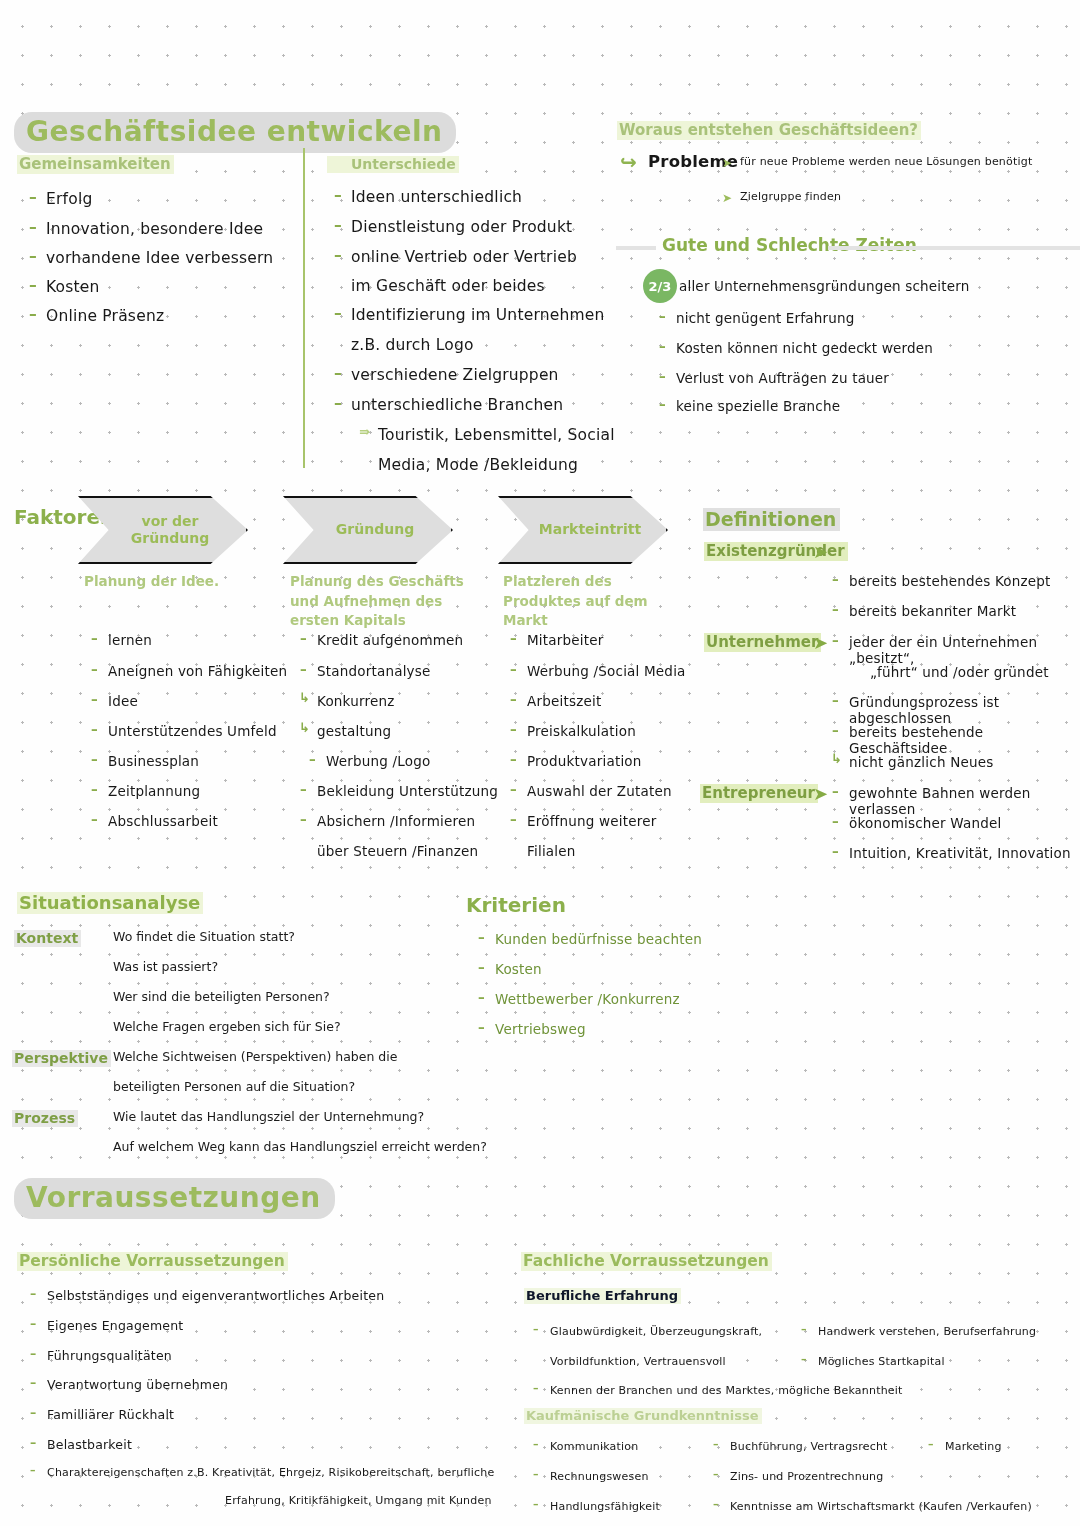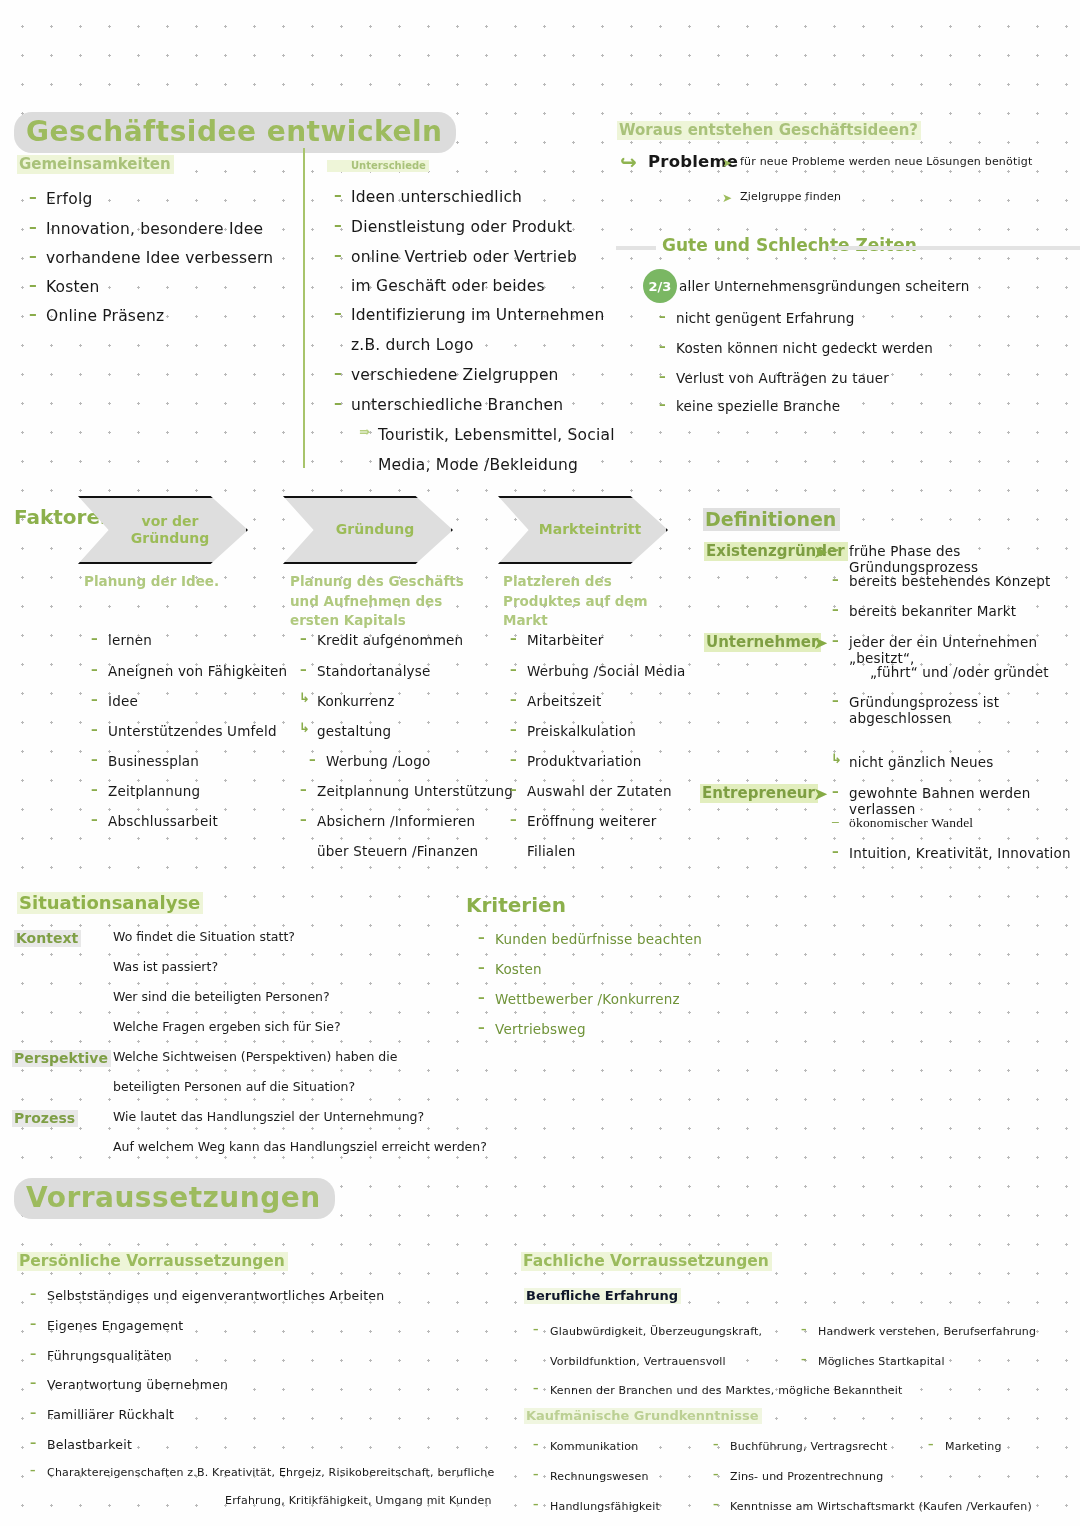--- a/index.html
+++ b/index.html
@@ -242,21 +242,21 @@
   <div style="position:absolute; left:17px; top:154px;">
     <span class="h-hl-lite" style="font-size:15px;">Gemeinsamkeiten</span>
   </div>
   <div class="dash hw t15" style="left:46px; top:190px;">Erfolg</div>
   <div class="dash hw t15" style="left:46px; top:220px;">Innovation, besondere Idee</div>
   <div class="dash hw t15" style="left:46px; top:249px;">vorhandene Idee verbessern</div>
   <div class="dash hw t15" style="left:46px; top:278px;">Kosten</div>
   <div class="dash hw t15" style="left:46px; top:307px;">Online Präsenz</div>
 
   <div style="position:absolute; left:327px; top:154px;">
-    <span class="h-hl-lite" style="font-size:10px;padding-left:24px;">Unterschiede</span>
+    <span class="h-hl-lite" style="font-size:14px;padding-left:24px;">Unterschiede</span>
   </div>
   <div class="dash hw t15" style="left:351px; top:188px;">Ideen unterschiedlich</div>
   <div class="dash hw t15" style="left:351px; top:218px;">Dienstleistung oder Produkt</div>
   <div class="dash hw t15" style="left:351px; top:248px;">online Vertrieb oder Vertrieb</div>
   <div class="item hw t15" style="left:351px; top:277px;">im Geschäft oder beides</div>
   <div class="dash hw t15" style="left:351px; top:306px;">Identifizierung im Unternehmen</div>
   <div class="item hw t15" style="left:351px; top:336px;">z.B. durch Logo</div>
   <div class="dash hw t15" style="left:351px; top:366px;">verschiedene Zielgruppen</div>
   <div class="dash hw t15" style="left:351px; top:396px;">unterschiedliche Branchen</div>
   <div class="dbl hw t15" style="left:378px; top:426px;">Touristik, Lebensmittel, Social</div>
@@ -318,60 +318,60 @@
   <div class="dash hw t13" style="left:108px; top:723px;">Unterstützendes Umfeld</div>
   <div class="dash hw t13" style="left:108px; top:753px;">Businessplan</div>
   <div class="dash hw t13" style="left:108px; top:783px;">Zeitplannung</div>
   <div class="dash hw t13" style="left:108px; top:813px;">Abschlussarbeit</div>
 
   <div class="dash hw t13" style="left:317px; top:632px;">Kredit aufgenommen</div>
   <div class="dash hw t13" style="left:317px; top:663px;">Standortanalyse</div>
   <div class="subarrow hw t13" style="left:317px; top:693px;">Konkurrenz</div>
   <div class="subarrow hw t13" style="left:317px; top:723px;">gestaltung</div>
   <div class="dash hw t13" style="left:326px; top:753px;">Werbung /Logo</div>
-  <div class="dash hw t13" style="left:317px; top:783px;">Zeitplannung Unterstützung</div>
+  <div class="dash hw t13" style="left:317px; top:783px;">Bekleidung Unterstützung</div>
   <div class="dash hw t13" style="left:317px; top:813px;">Absichern /Informieren</div>
   <div class="item hw t13" style="left:317px; top:843px;">über Steuern /Finanzen</div>
 
   <div class="dash hw t13" style="left:527px; top:632px;">Mitarbeiter</div>
   <div class="dash hw t13" style="left:527px; top:663px;">Werbung /Social Media</div>
   <div class="dash hw t13" style="left:527px; top:693px;">Arbeitszeit</div>
   <div class="dash hw t13" style="left:527px; top:723px;">Preiskalkulation</div>
   <div class="dash hw t13" style="left:527px; top:753px;">Produktvariation</div>
   <div class="dash hw t13" style="left:527px; top:783px;">Auswahl der Zutaten</div>
   <div class="dash hw t13" style="left:527px; top:813px;">Eröffnung weiterer</div>
   <div class="item hw t13" style="left:527px; top:843px;">Filialen</div>
 
   <div style="position:absolute; left:703px; top:508px;">
     <span class="h-hl-grey" style="font-size:19px;">Definitionen</span>
   </div>
 
   <div class="plabel" style="left:704px; top:541px;">
     <span class="h-hl">Existenzgründer</span>
   </div>
   <div class="garrow" style="left:813px; top:543px;">➤</div>
-  <div class="dash hw t13" style="left:849px; top:543px;">frühe Phase des Gründungsprozess</div>
   <div class="dash hw t13" style="left:849px; top:573px;">bereits bestehendes Konzept</div>
   <div class="dash hw t13" style="left:849px; top:603px;">bereits bekannter Markt</div>
 
   <div class="plabel" style="left:704px; top:632px;">
     <span class="h-hl">Unternehmer</span>
   </div>
   <div class="garrow" style="left:813px; top:634px;">➤</div>
   <div class="dash hw t13" style="left:849px; top:634px;">jeder der ein Unternehmen „besitzt“,</div>
   <div class="item hw t13" style="left:870px; top:664px;">„führt“ und /oder gründet</div>
   <div class="dash hw t13" style="left:849px; top:694px;">Gründungsprozess ist abgeschlossen</div>
+  <div class="dash hw t13" style="left:849px; top:724px;">bereits bestehende Geschäftsidee</div>
   <div class="subarrow hw t13" style="left:849px; top:754px;">nicht gänzlich Neues</div>
 
   <div class="plabel" style="left:700px; top:783px;">
     <span class="h-hl">Entrepreneur</span>
   </div>
   <div class="garrow" style="left:813px; top:785px;">➤</div>
   <div class="dash hw t13" style="left:849px; top:785px;">gewohnte Bahnen werden verlassen</div>
-  <div class="dash hw t13" style="left:849px; top:815px;font-family:Liberation Serif, serif;">ökonomischer Wandel</div>
+  <div class="dash hw t13" style="left:849px; top:815px;">ökonomischer Wandel</div>
   <div class="dash hw t13" style="left:849px; top:845px;">Intuition, Kreativität, Innovation</div>
 
   <div style="position:absolute; left:17px; top:892px;">
     <span class="h-hl-lite" style="font-size:18px; background:#eef5d8; color:#8fb24b;">Situationsanalyse</span>
   </div>
 
   <div class="plabel" style="left:14px; top:928px;">
     <span class="h-hl-lite" style="font-size:14px; background:#e8e8e8; color:#7f9f46;">Kontext</span>
   </div>
   <div class="qtext" style="left:113px; top:929px;">Wo findet die Situation statt?</div>

